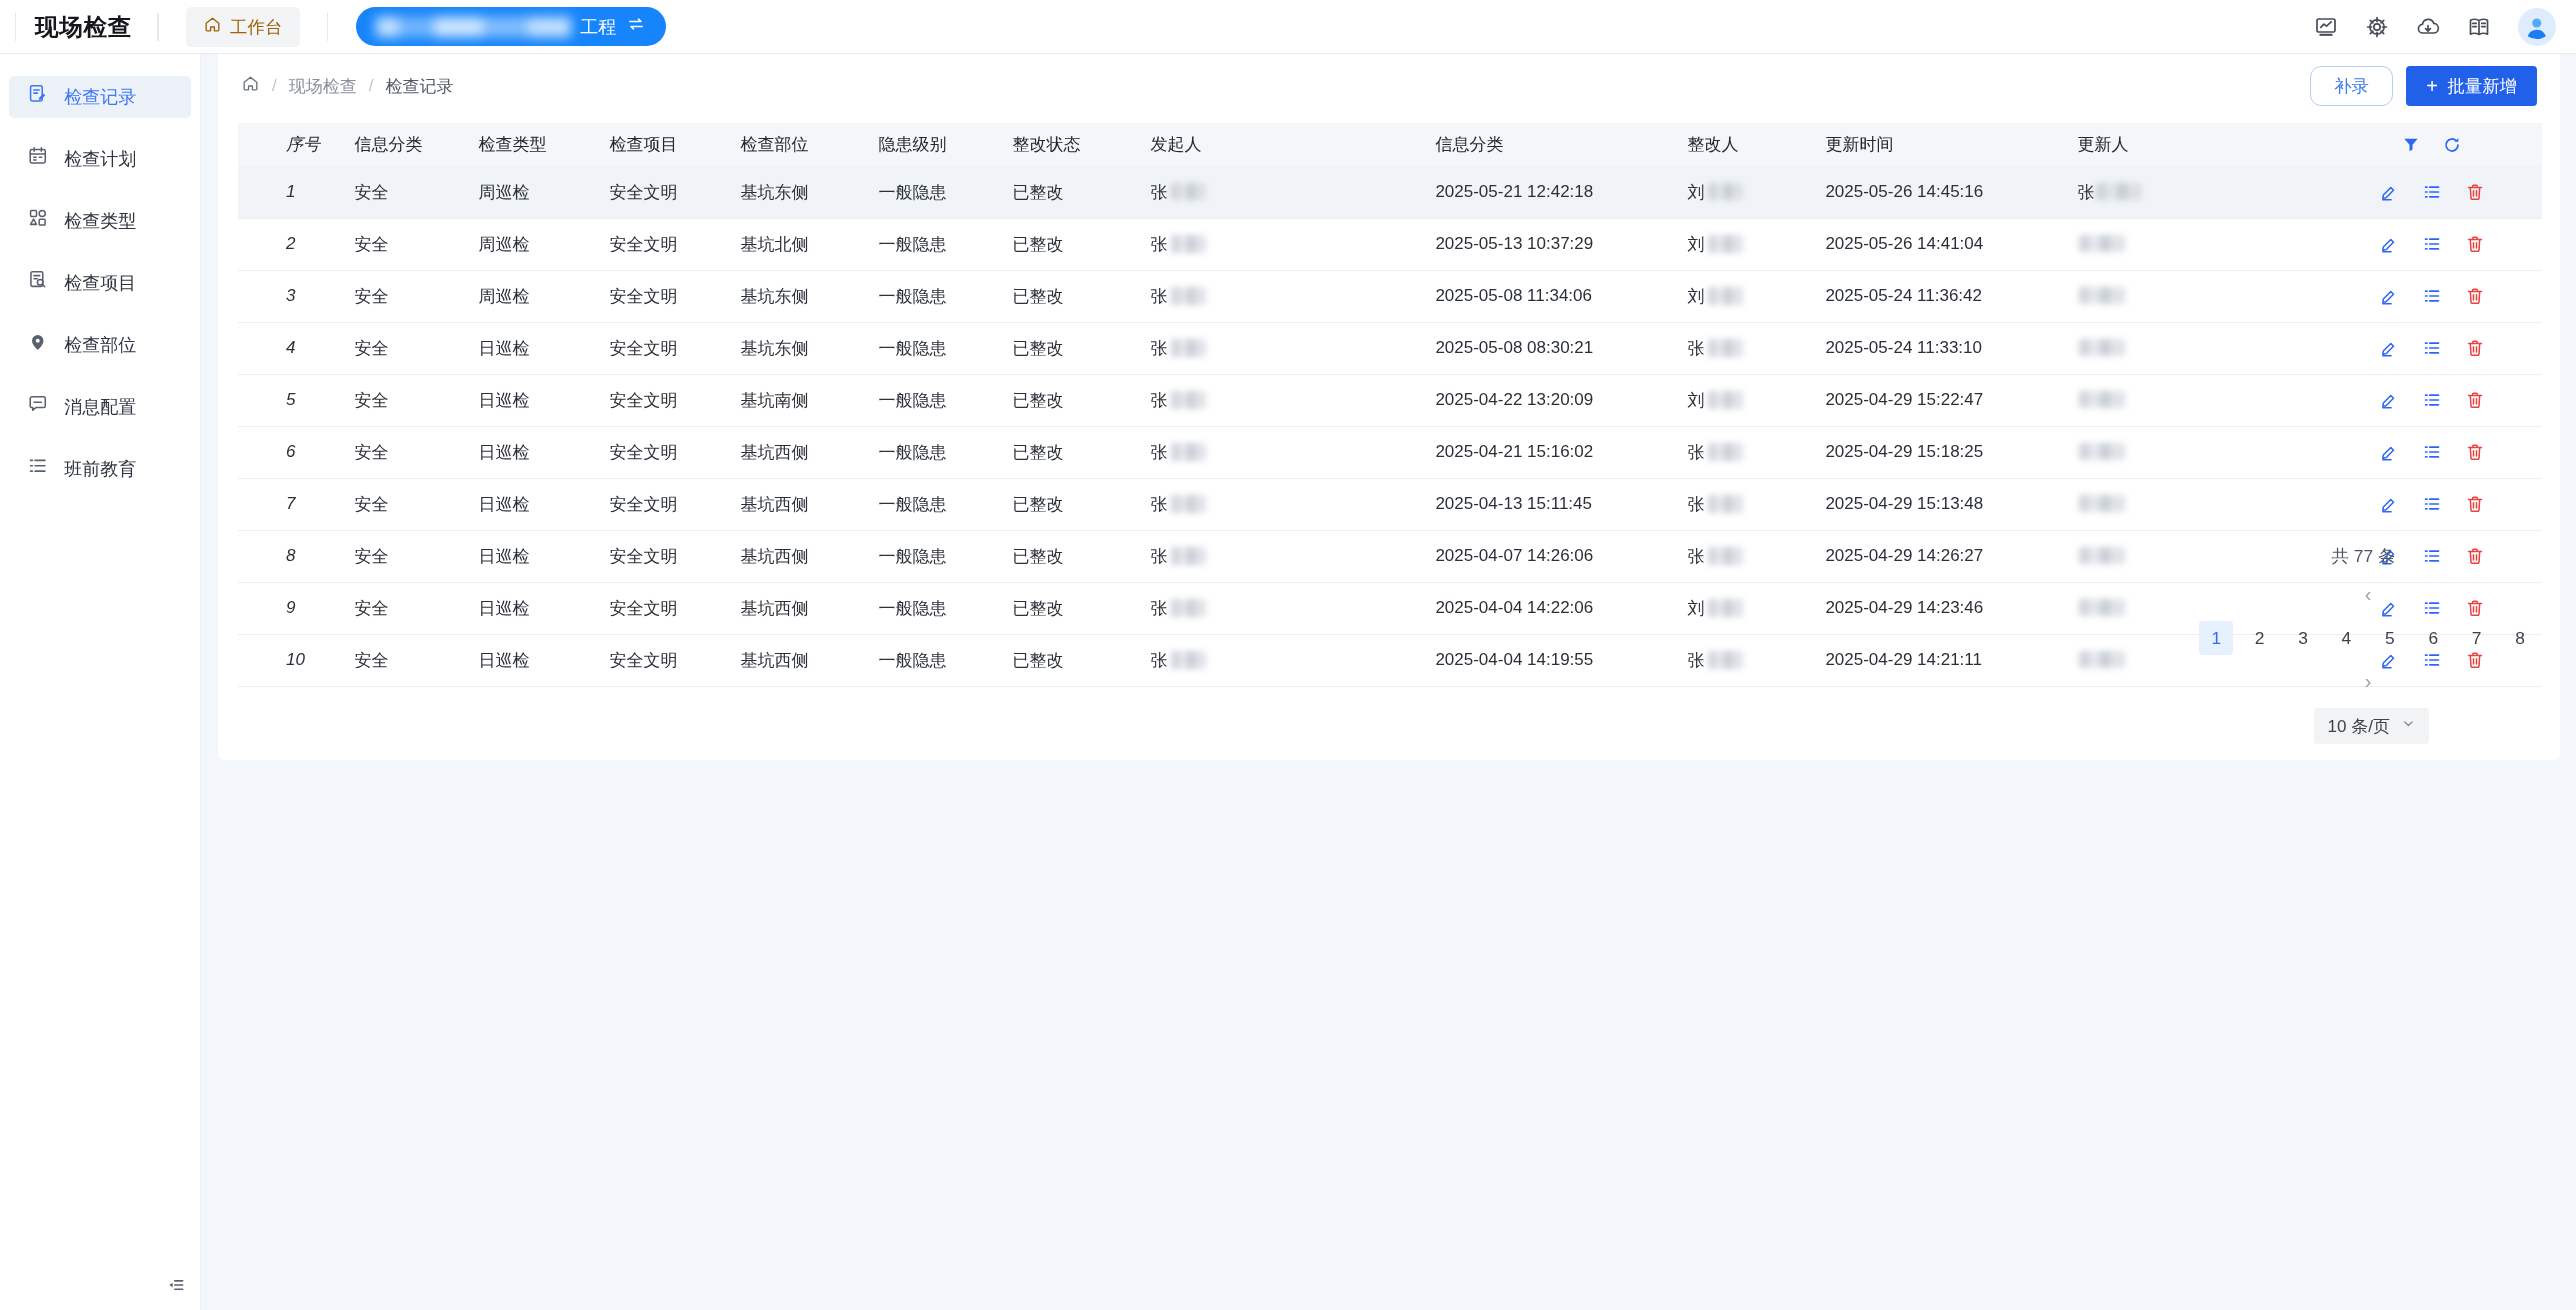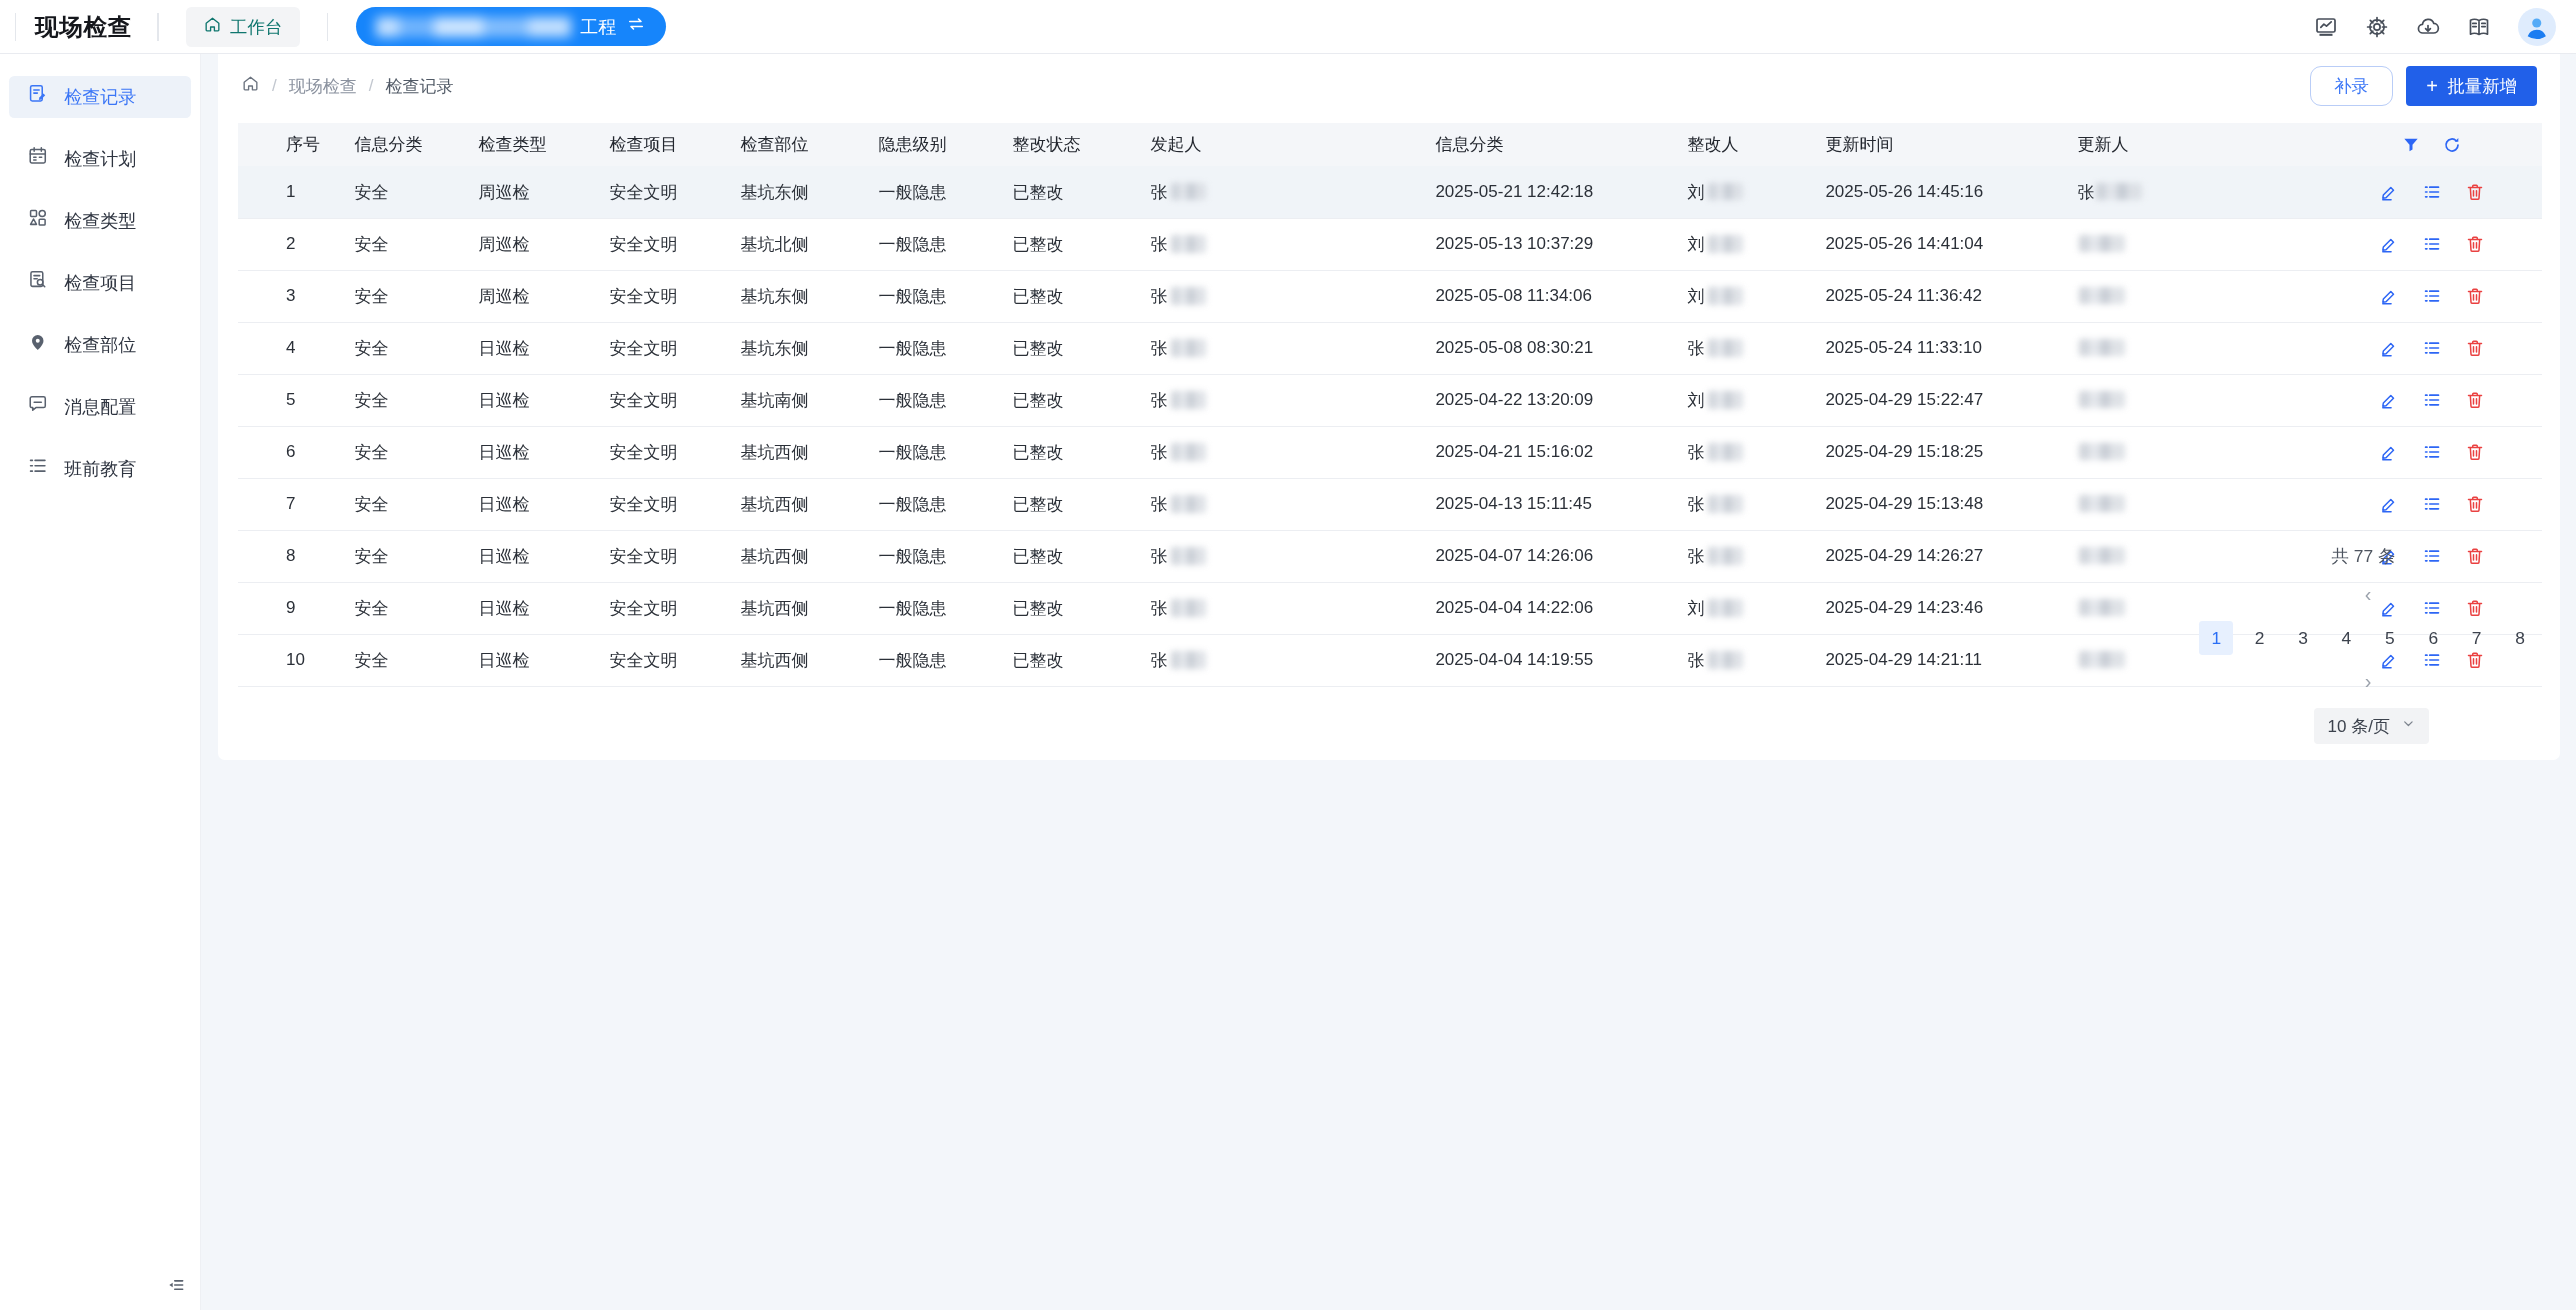--- a/index.html
+++ b/index.html
@@ -9,21 +9,21 @@
 
   
   .topbar { position:absolute; top:0; left:0; width:2576px; height:54px;
     background:#fff; border-bottom:0.7px solid #e9ebf0; display:flex;
     align-items:center; z-index:10; }
   .topbar .v-div { width:1.3px; height:28px; background:#e4e7ec; }
   .app-title { font-size:23.5px; font-weight:bold; color:#15171c; margin:0 25.5px 0 19px; letter-spacing:0.7px; }
   .edge-div { margin-left:14.8px; }
   .workbench { display:flex; align-items:center; gap:8px; margin:0 27px;
     background:#f3f4f6; border:none; border-radius:5.4px; padding:8px 17.4px;
-    font-size:17.4px; color:#0f766e; cursor:pointer; }
+    font-size:17.4px; color:#a16207; cursor:pointer; }
   .workbench svg { width:19px; height:19px; }
   .project-pill { display:flex; align-items:center; gap:9.4px; margin-left:28px;
     background:#1685fb; border:none; border-radius:20px; height:39px;
     padding:0 20px; color:#fff; font-size:18px; cursor:pointer; }
   .pill-blur { display:inline-block; width:195px; height:20px; border-radius:2.7px;
     background:linear-gradient(90deg,rgba(255,255,255,.75) 0 12%,rgba(190,220,255,.55) 12% 30%,rgba(255,255,255,.8) 30% 55%,rgba(205,228,255,.6) 55% 78%,rgba(255,255,255,.75) 78%);
     filter:blur(6px); }
   .project-pill svg { width:20px; height:20px; }
   .topbar-right { margin-left:auto; display:flex; align-items:center; gap:27px; padding-right:20px; }
   .top-icon { background:none; border:none; cursor:pointer; color:#474e59; line-height:0; }
@@ -63,21 +63,21 @@
     font-size:17.4px; padding:7.4px 20px; cursor:pointer; display:flex; align-items:center; gap:9.4px; }
   .btn-primary .plus { font-size:20px; line-height:1; }
 
   
   .table-wrap { margin:5.4px 20px 0 20px; }
   table { width:100%; border-collapse:collapse; table-layout:fixed; }
   thead th { background:#f4f6f9; height:43px; font-size:17px; font-weight:normal;
     color:#23272f; text-align:left; padding:0 5.4px; }
   tbody td { height:52px; font-size:17px; color:#2b3038; padding:0 5.4px;
     border-bottom:0.7px solid #eceef2; white-space:nowrap; overflow:hidden; }
-  thead th:first-child, tbody td:first-child { padding-left:48px; }
+  thead th:first-child, tbody td:first-child { padding-left:48px;font-style:italic; }
   tbody tr.highlight { background:#f0f4f8; }
   .th-tools { display:flex; align-items:center; justify-content:center; gap:21.5px; }
   .tool-btn { background:none; border:none; cursor:pointer; color:#2d66f5; line-height:0; }
   .tool-btn svg { width:20px; height:20px; }
   .c-actions { text-align:center; }
   .row-actions { display:flex; align-items:center; justify-content:center; gap:23px; }
   .act-btn { background:none; border:none; cursor:pointer; line-height:0; }
   .act-btn svg { width:20px; height:20px; }
   .act-edit, .act-list { color:#2d66f5; }
   .act-del { color:#ea4141; }

